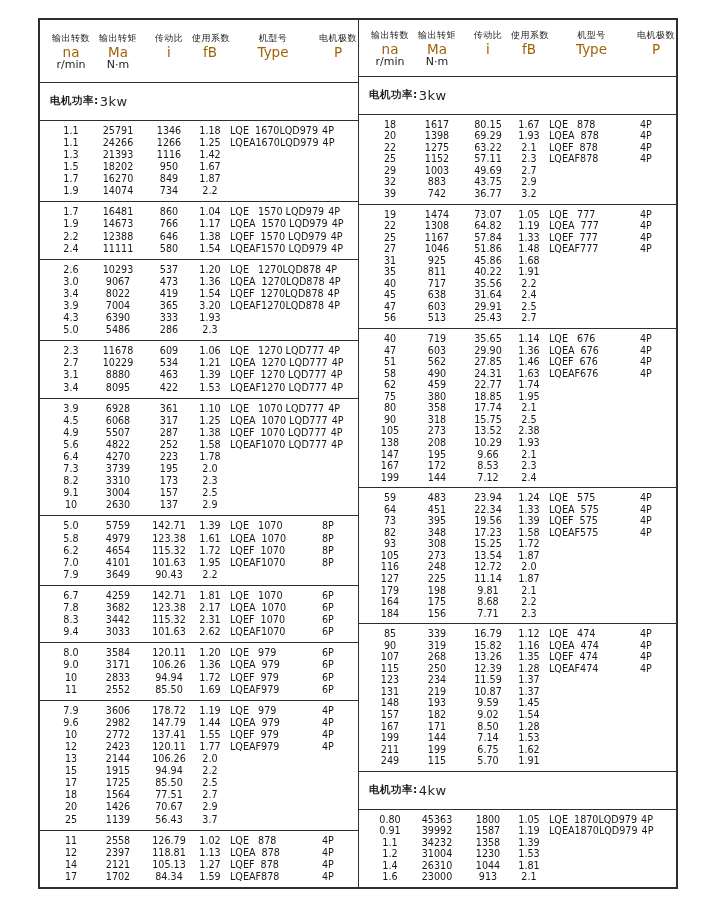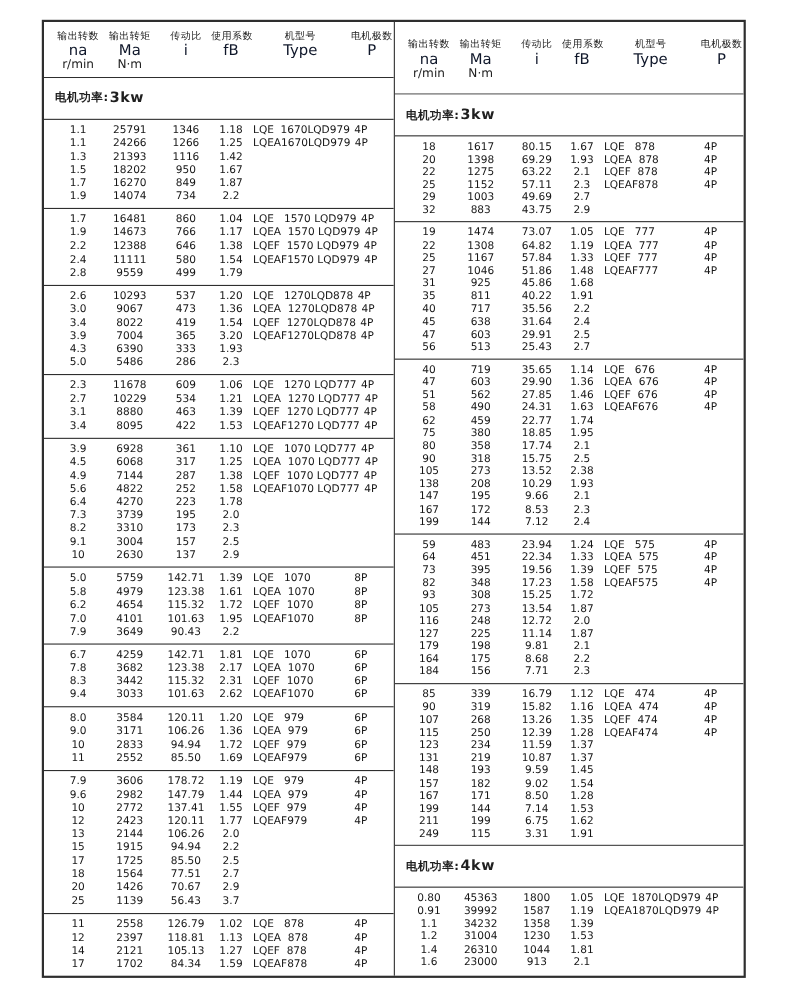--- a/index.html
+++ b/index.html
@@ -14,31 +14,31 @@
   .half.right { border-left:1.5px solid #2e2e2e; }
 
   
   .col-header {
     height:66px; border-bottom:1.5px solid #2e2e2e;
     display:grid; grid-template-columns:38px 56px 46px 36px 1fr 40px;
     padding-left:12px; align-items:center;
   }
   .hcell { text-align:center; white-space:nowrap; overflow:visible; }
   .hcell .zh   { font-size:9px; letter-spacing:0.5px; color:#222; }
-  .hcell .sym  { font-size:13.5px; line-height:15px; color:#0f172a; }
+  .hcell .sym  { font-size:13.5px; line-height:15px; color:#a16207; }
   .hcell .unit { font-size:11px; height:10px; line-height:10px; color:#222; }
 
   
   .power-row {
     min-height:38px; border-bottom:1.5px solid #2e2e2e;
     display:flex; align-items:center; padding-left:10px; gap:1px;
     background:#ffffff; flex:0 0 auto;
   }
   .power-label { font-size:10.5px; font-weight:bold; letter-spacing:0.5px; }
-  .power-value { font-size:13px; font-weight:bold; letter-spacing:0.5px; }
+  .power-value { font-size:13px; font-weight:normal; letter-spacing:0.5px; }
 
   
   .block { padding:4px 0; border-bottom:1.2px solid #2e2e2e; flex:0 0 auto; }
   .sections { display:flex; flex-direction:column; flex:1 1 auto; }
   .sections > :last-child { border-bottom:none; }
   .row {
     display:grid; grid-template-columns:38px 56px 46px 36px 1fr 40px;
     padding-left:12px; line-height:12.1px; font-size:9.6px; color:#161616;
   }
   .half.right .row { line-height:11.55px; }
@@ -167,28 +167,20 @@
               <span class="cell c5">4P</span>
             </div>
             <div class="row">
               <span class="cell c0">2.4</span>
               <span class="cell c1">11111</span>
               <span class="cell c2">580</span>
               <span class="cell c3">1.54</span>
               <span class="cell c4">LQEAF1570 LQD979</span>
               <span class="cell c5">4P</span>
             </div>
-            <div class="row">
-              <span class="cell c0">2.8</span>
-              <span class="cell c1">9559</span>
-              <span class="cell c2">499</span>
-              <span class="cell c3">1.79</span>
-              <span class="cell c4"></span>
-              <span class="cell c5"></span>
-            </div>
           </div>
           <div class="block">
             <div class="row">
               <span class="cell c0">2.6</span>
               <span class="cell c1">10293</span>
               <span class="cell c2">537</span>
               <span class="cell c3">1.20</span>
               <span class="cell c4">LQE   1270LQD878</span>
               <span class="cell c5">4P</span>
             </div>
@@ -279,21 +271,21 @@
             <div class="row">
               <span class="cell c0">4.5</span>
               <span class="cell c1">6068</span>
               <span class="cell c2">317</span>
               <span class="cell c3">1.25</span>
               <span class="cell c4">LQEA  1070 LQD777</span>
               <span class="cell c5">4P</span>
             </div>
             <div class="row">
               <span class="cell c0">4.9</span>
-              <span class="cell c1">7144</span>
+              <span class="cell c1">5507</span>
               <span class="cell c2">287</span>
               <span class="cell c3">1.38</span>
               <span class="cell c4">LQEF  1070 LQD777</span>
               <span class="cell c5">4P</span>
             </div>
             <div class="row">
               <span class="cell c0">5.6</span>
               <span class="cell c1">4822</span>
               <span class="cell c2">252</span>
               <span class="cell c3">1.58</span>
@@ -650,20 +642,28 @@
               <span class="cell c5"></span>
             </div>
             <div class="row">
               <span class="cell c0">32</span>
               <span class="cell c1">883</span>
               <span class="cell c2">43.75</span>
               <span class="cell c3">2.9</span>
               <span class="cell c4"></span>
               <span class="cell c5"></span>
             </div>
+            <div class="row">
+              <span class="cell c0">39</span>
+              <span class="cell c1">742</span>
+              <span class="cell c2">36.77</span>
+              <span class="cell c3">3.2</span>
+              <span class="cell c4"></span>
+              <span class="cell c5"></span>
+            </div>
           </div>
           <div class="block">
             <div class="row">
               <span class="cell c0">19</span>
               <span class="cell c1">1474</span>
               <span class="cell c2">73.07</span>
               <span class="cell c3">1.05</span>
               <span class="cell c4">LQE   777</span>
               <span class="cell c5">4P</span>
             </div>
@@ -1021,21 +1021,21 @@
               <span class="cell c0">211</span>
               <span class="cell c1">199</span>
               <span class="cell c2">6.75</span>
               <span class="cell c3">1.62</span>
               <span class="cell c4"></span>
               <span class="cell c5"></span>
             </div>
             <div class="row">
               <span class="cell c0">249</span>
               <span class="cell c1">115</span>
-              <span class="cell c2">3.31</span>
+              <span class="cell c2">5.70</span>
               <span class="cell c3">1.91</span>
               <span class="cell c4"></span>
               <span class="cell c5"></span>
             </div>
           </div>
           <div class="power-row">
             <span class="power-label">电机功率:</span>
             <span class="power-value">4kw</span>
           </div>
           <div class="block">

